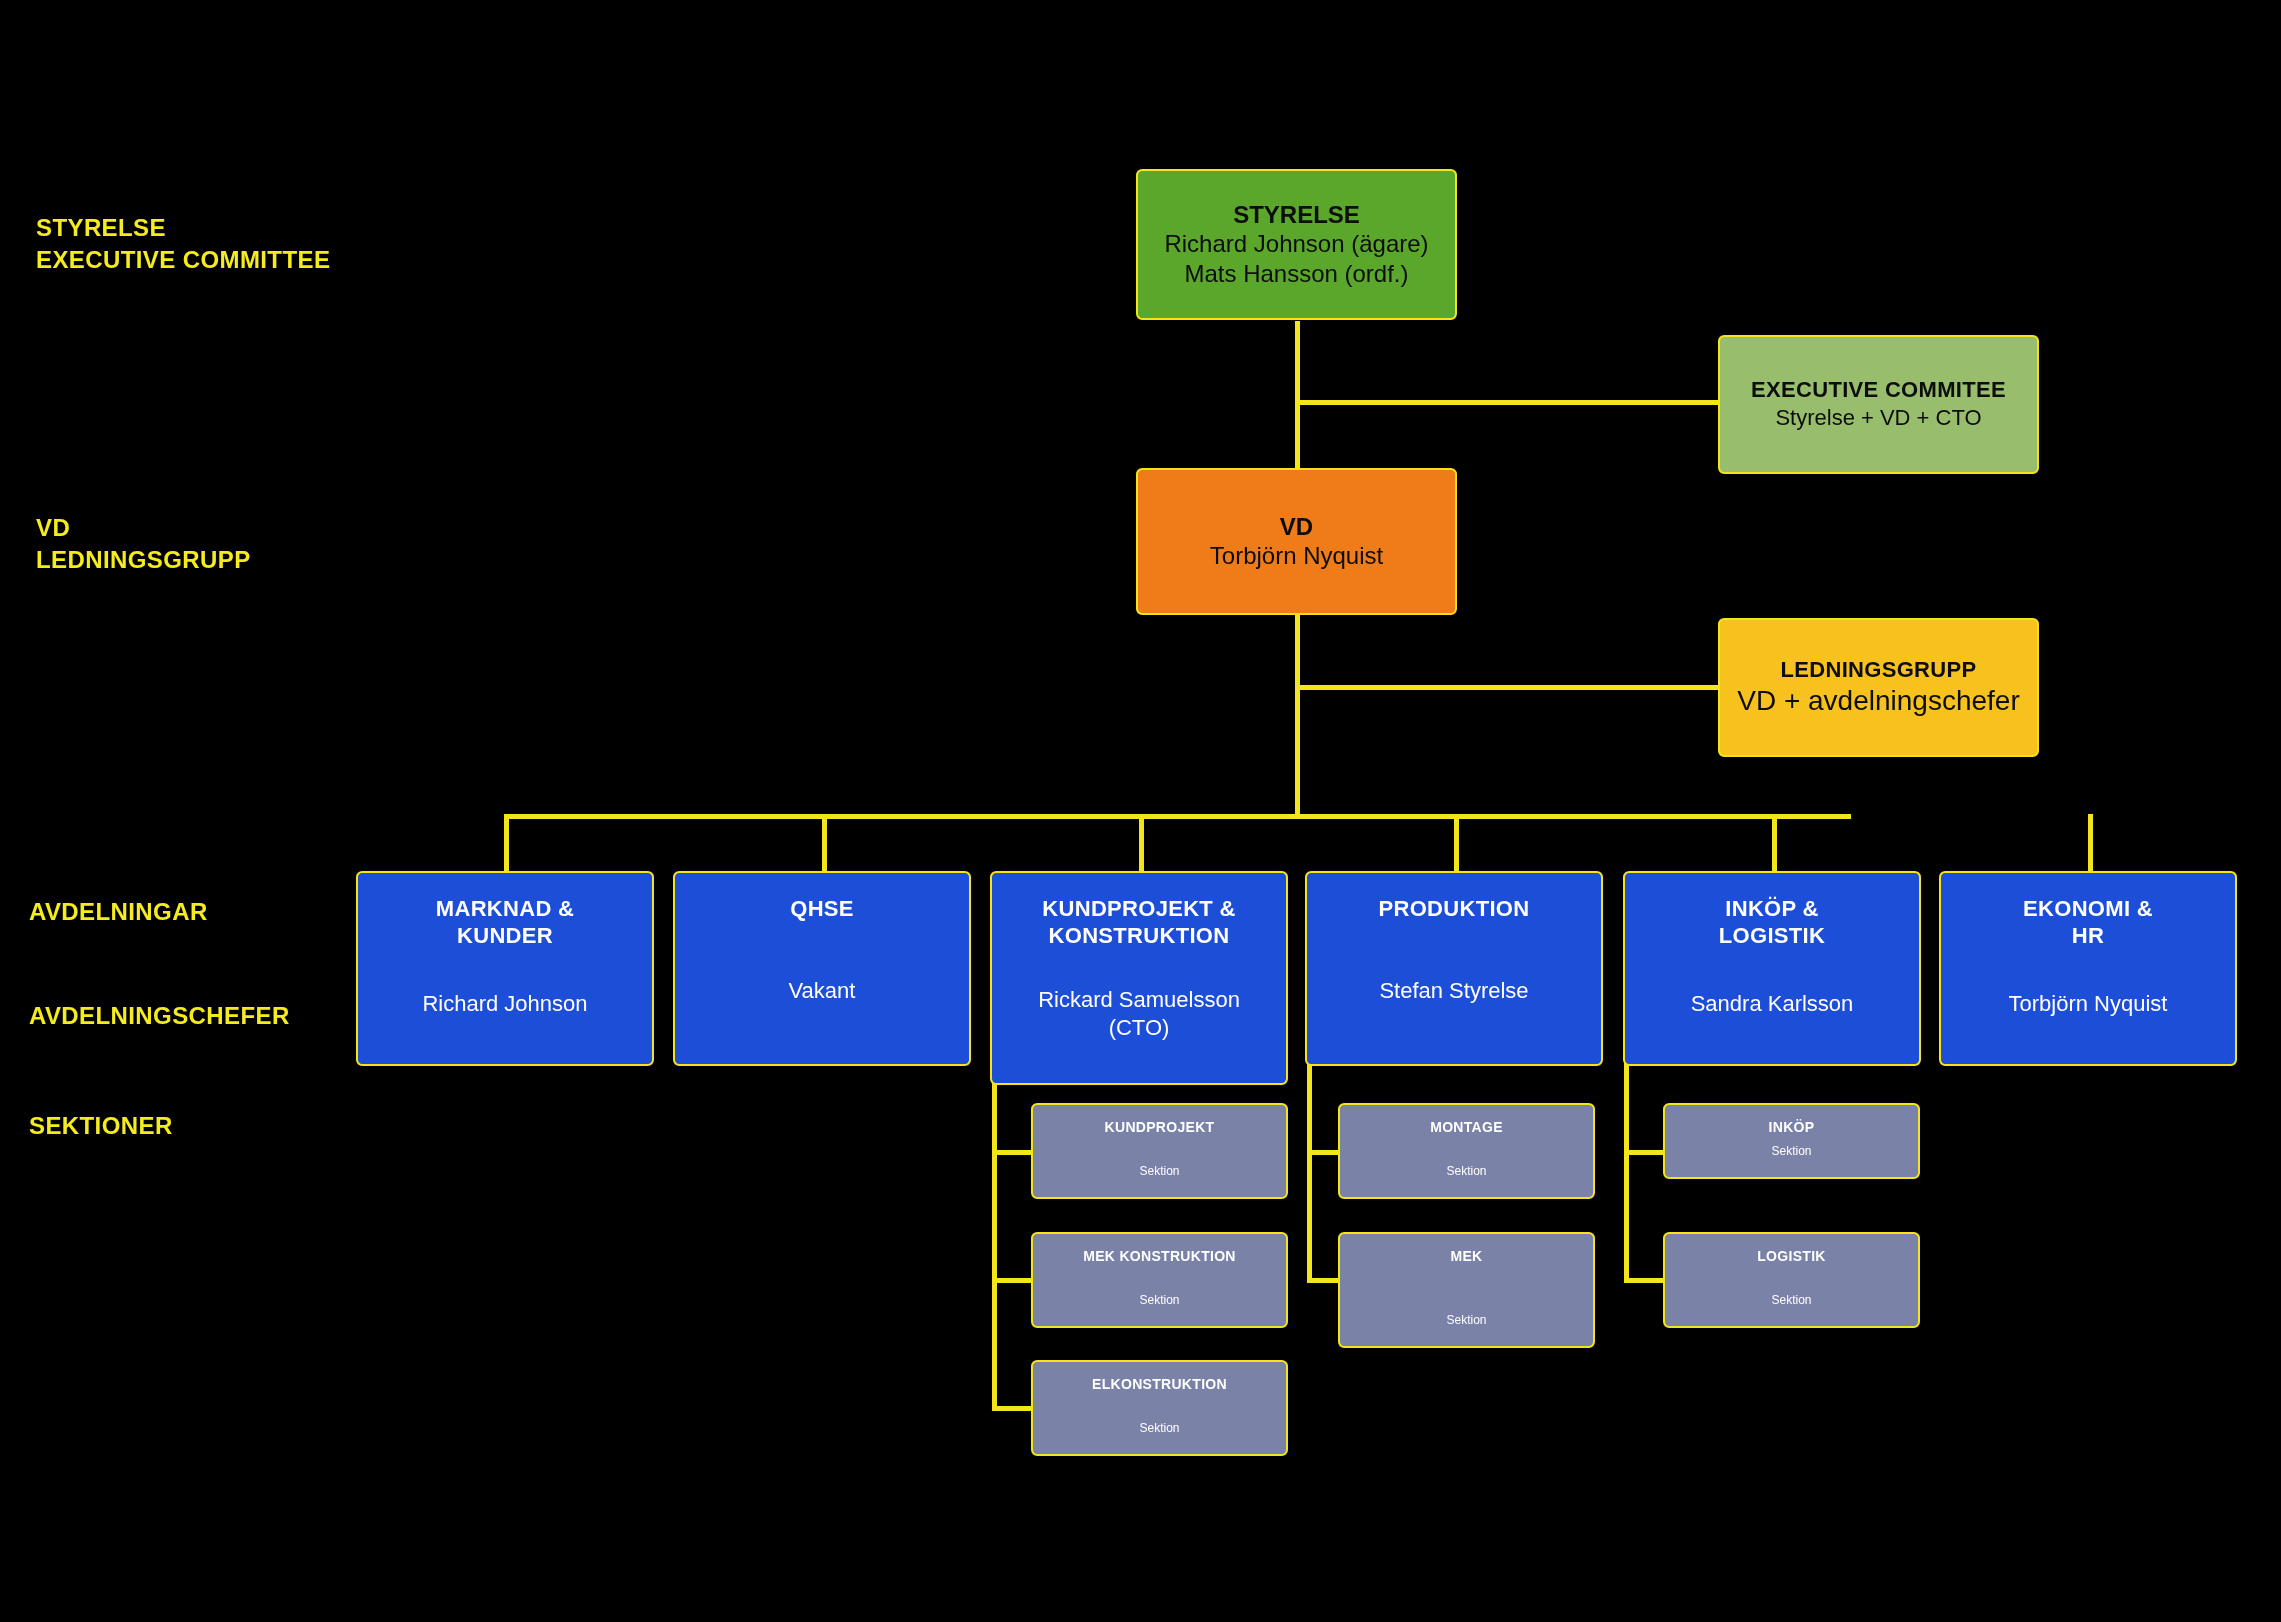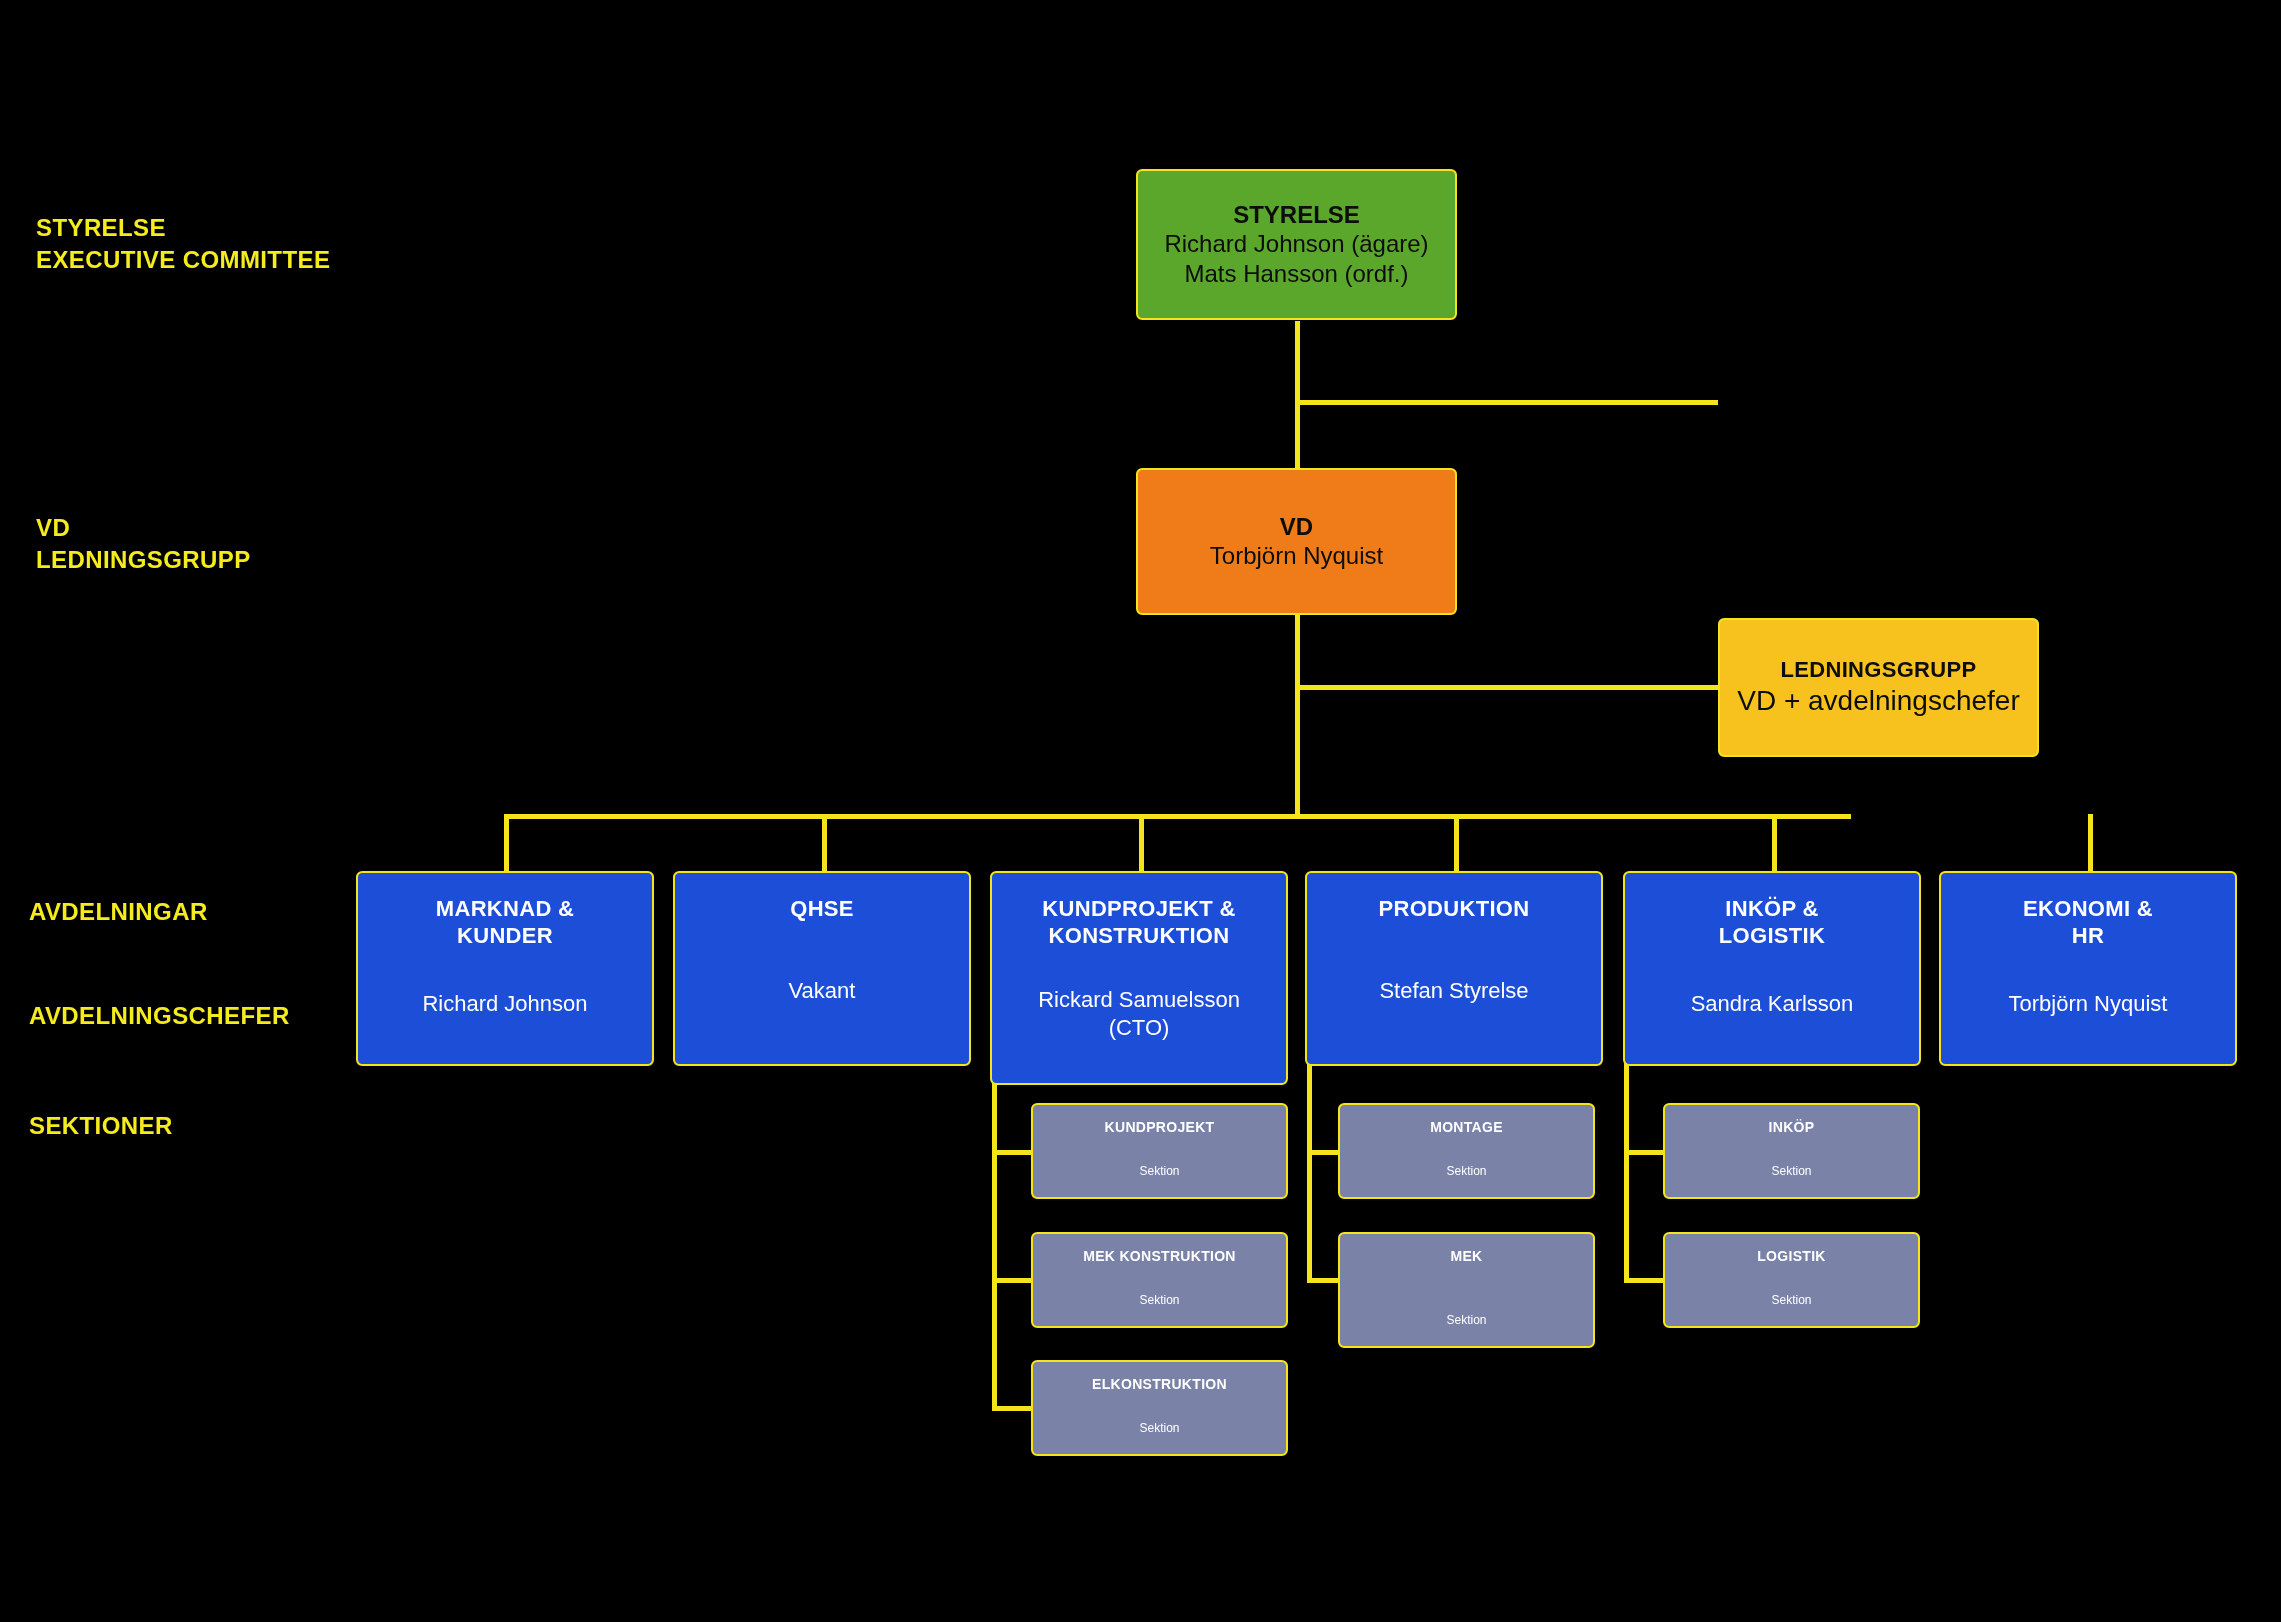--- a/index.html
+++ b/index.html
@@ -126,20 +126,24 @@
     <div class="ln h" style="left:1624px;top:1150px;width:43px;"></div>
     <div class="ln h" style="left:1624px;top:1278px;width:43px;"></div>
   </div>
 
   <div class="node n-styrelse" style="left:1136px;top:169px;width:321px;height:151px;">
     <div class="ttl">STYRELSE</div>
     <div class="sub">Richard Johnson (ägare)</div>
     <div class="sub">Mats Hansson (ordf.)</div>
   </div>
 
+  <div class="node n-exec" style="left:1718px;top:335px;width:321px;height:139px;">
+    <div class="ttl">EXECUTIVE COMMITEE</div>
+    <div class="sub">Styrelse + VD + CTO</div>
+  </div>
 
   <div class="node n-vd" style="left:1136px;top:468px;width:321px;height:147px;">
     <div class="ttl">VD</div>
     <div class="sub">Torbjörn Nyquist</div>
   </div>
 
   <div class="node n-ledn" style="left:1718px;top:618px;width:321px;height:139px;">
     <div class="ttl">LEDNINGSGRUPP</div>
     <div class="sub">VD + avdelningschefer</div>
   </div>
@@ -189,21 +193,21 @@
         <div class="sub">Sektion</div>
       </div>
       <div class="node n-sect" style="left: 1338px; top: 1103px; width: 257px; height: 96px;">
         <div class="ttl">MONTAGE</div>
         <div class="sub">Sektion</div>
       </div>
       <div class="node n-sect" style="left: 1338px; top: 1232px; width: 257px; height: 116px;">
         <div class="ttl">MEK</div>
         <div class="sub">Sektion</div>
       </div>
-      <div class="node n-sect" style="left: 1663px; top: 1103px; width: 257px; height: 96px;">
+      <div class="node n-sect" style="left: 1663px; top: 1103px; width: 257px; height: 76px;">
         <div class="ttl">INKÖP</div>
         <div class="sub">Sektion</div>
       </div>
       <div class="node n-sect" style="left: 1663px; top: 1232px; width: 257px; height: 96px;">
         <div class="ttl">LOGISTIK</div>
         <div class="sub">Sektion</div>
       </div>
     </div>
 
 </div>

